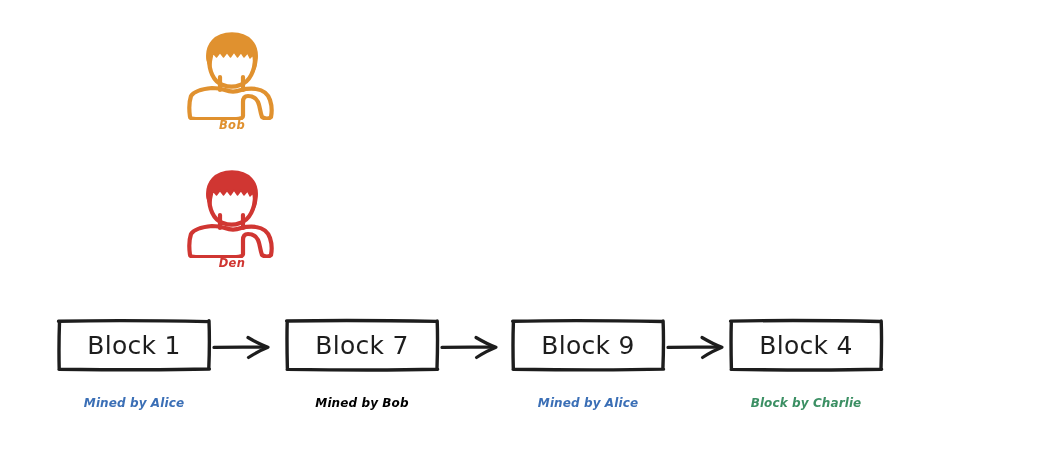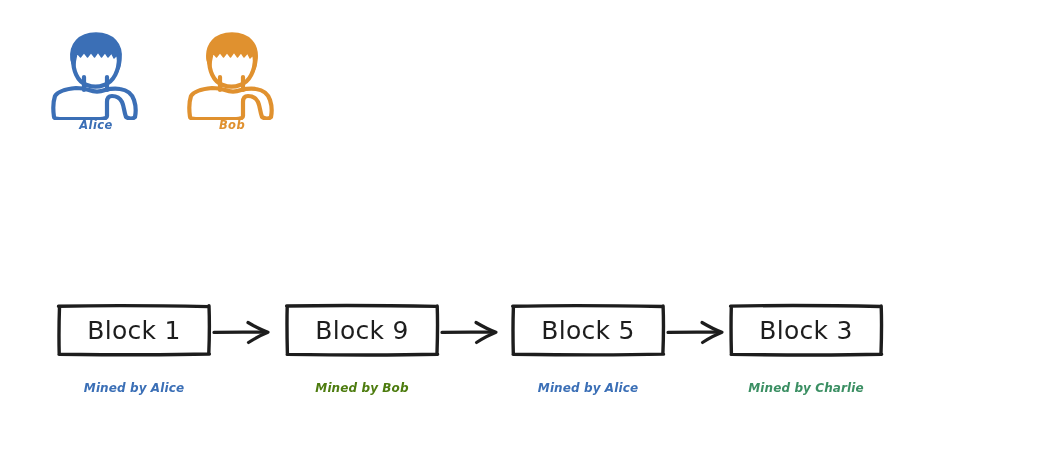--- a/index.html
+++ b/index.html
@@ -55,21 +55,21 @@
     letter-spacing: 0.4px;
     margin-top: -1px;
     line-height: 12px;
     font-style: italic;
   }
 
   
   .chain {
     position: absolute;
     left: 0px;
-    top: 293px;
+    top: 308px;
     width: 1046px;
     height: 140px;
   }
   .block-group {
     position: absolute;
     top: 0;
     width: 230px;
     height: 130px;
   }
   .block-box {
@@ -115,43 +115,20 @@
     height: 26px;
   }
 </style>
 </head>
 <body>
 
 <div id="canvas">
 
   <div class="avatar-grid">
 
-    <div class="avatar-cell r0 c0">
-      <svg class="avatar-figure" viewBox="0 0 104 88">
-        <g class="av" stroke="#3b6fb6">
-
-          <path d="M10 85 C9 78 9 70 11 64 C14 59 22 57 32 56 C38 56 42 57 45 58
-                   C50 60 56 60 61 58 C65 57 70 56 76 57 C83 58 88 62 90 68
-                   C92 74 92 80 91 85 C89 87 85 87 82 85 C80 80 80 74 78 70
-                   C76 66 72 64 68 64 C65 64 63 66 63 70 L63 84
-                   C63 86 60 87 56 87 L16 87 C12 87 10 86 10 85 Z" fill="none" stroke-width="4.2" stroke-linecap="round" stroke-linejoin="round"></path>
-
-          <path d="M40 45 L40 58 M63 45 L63 58" fill="none" stroke-width="4.2" stroke-linecap="round"></path>
-
-          <path d="M29 26 C29 14 37 6 52 6 C67 6 75 14 75 26 C75 38 70 50 60 53
-                   C55 55 48 55 43 53 C33 50 29 38 29 26 Z" fill="none" stroke-width="4.2" stroke-linecap="round" stroke-linejoin="round"></path>
-
-          <path d="M27 28 C25 12 35 1 52 1 C69 1 79 12 77 28 C76.5 32 76 35 75 37
-                   C74 32 73.5 27 73 23 L70 26 L67.5 21 L64 25 L61 20.5 L57.5 25
-                   L54 20 L50.5 25 L47 20.5 L43.5 25 L40 20.5 L36.5 25 L33 21
-                   C32 25 31 31 30.5 37 C29 34 28 31 27 28 Z" stroke-width="1.4" stroke-linejoin="round" fill="#3b6fb6"></path>
-        </g>
-      </svg>
-      <span class="avatar-label" style="color: rgb(59, 111, 182);">Alice</span>
-    </div>
 
     <div class="avatar-cell r0 c1">
       <svg class="avatar-figure" viewBox="0 0 104 88">
         <g class="av" stroke="#e0912f">
           <path d="M10 85 C9 78 9 70 11 64 C14 59 22 57 32 56 C38 56 42 57 45 58
                    C50 60 56 60 61 58 C65 57 70 56 76 57 C83 58 88 62 90 68
                    C92 74 92 80 91 85 C89 87 85 87 82 85 C80 80 80 74 78 70
                    C76 66 72 64 68 64 C65 64 63 66 63 70 L63 84
                    C63 86 60 87 56 87 L16 87 C12 87 10 86 10 85 Z" fill="none" stroke-width="4.2" stroke-linecap="round" stroke-linejoin="round"></path>
           <path d="M40 45 L40 58 M63 45 L63 58" fill="none" stroke-width="4.2" stroke-linecap="round"></path>
@@ -160,20 +137,39 @@
           <path d="M27 28 C25 12 35 1 52 1 C69 1 79 12 77 28 C76.5 32 76 35 75 37
                    C74 32 73.5 27 73 23 L70 26 L67.5 21 L64 25 L61 20.5 L57.5 25
                    L54 20 L50.5 25 L47 20.5 L43.5 25 L40 20.5 L36.5 25 L33 21
                    C32 25 31 31 30.5 37 C29 34 28 31 27 28 Z" stroke-width="1.4" stroke-linejoin="round" fill="#e0912f"></path>
         </g>
       </svg>
       <span class="avatar-label" style="color: rgb(224, 145, 47);">Bob</span>
     </div>
 
 
+    <div class="avatar-cell r1 c1">
+      <svg class="avatar-figure" viewBox="0 0 104 88">
+        <g class="av" stroke="#d03632">
+          <path d="M10 85 C9 78 9 70 11 64 C14 59 22 57 32 56 C38 56 42 57 45 58
+                   C50 60 56 60 61 58 C65 57 70 56 76 57 C83 58 88 62 90 68
+                   C92 74 92 80 91 85 C89 87 85 87 82 85 C80 80 80 74 78 70
+                   C76 66 72 64 68 64 C65 64 63 66 63 70 L63 84
+                   C63 86 60 87 56 87 L16 87 C12 87 10 86 10 85 Z" fill="none" stroke-width="4.2" stroke-linecap="round" stroke-linejoin="round"></path>
+          <path d="M40 45 L40 58 M63 45 L63 58" fill="none" stroke-width="4.2" stroke-linecap="round"></path>
+          <path d="M29 26 C29 14 37 6 52 6 C67 6 75 14 75 26 C75 38 70 50 60 53
+                   C55 55 48 55 43 53 C33 50 29 38 29 26 Z" fill="none" stroke-width="4.2" stroke-linecap="round" stroke-linejoin="round"></path>
+          <path d="M27 28 C25 12 35 1 52 1 C69 1 79 12 77 28 C76.5 32 76 35 75 37
+                   C74 32 73.5 27 73 23 L70 26 L67.5 21 L64 25 L61 20.5 L57.5 25
+                   L54 20 L50.5 25 L47 20.5 L43.5 25 L40 20.5 L36.5 25 L33 21
+                   C32 25 31 31 30.5 37 C29 34 28 31 27 28 Z" stroke-width="1.4" stroke-linejoin="round" fill="#d03632"></path>
+        </g>
+      </svg>
+      <span class="avatar-label" style="color: rgb(208, 54, 50);">Den</span>
+    </div>
 
   </div>
 
   <div class="chain">
 
     <div class="block-group" style="left:56px;">
       <svg class="block-box" viewBox="0 0 156 54">
         <path d="M3.5 4 C3 18 2.8 34 3.2 50.5 M2.5 3.2 C44 2.4 104 2.6 152.5 3.6
                  M153 2.8 C153.6 19 153.4 36 152.8 50.2 M153.4 51 C110 52.2 48 51.8 3 51.2" fill="none" stroke="#1d1d1d" stroke-width="3.4" stroke-linecap="round" stroke-linejoin="round"></path>
       </svg>
@@ -183,44 +179,44 @@
         <path d="M2 13.4 C14 13.1 34 13 52 13.2" fill="none" stroke="#1d1d1d" stroke-width="3.2" stroke-linecap="round"></path>
         <path d="M36 3.5 C42 7 49 11 56 13.3 C49 16 42 20 36.5 23.5" fill="none" stroke="#1d1d1d" stroke-width="3.2" stroke-linecap="round" stroke-linejoin="round"></path>
       </svg>
     </div>
 
     <div class="block-group" style="left:284px;">
       <svg class="block-box" viewBox="0 0 156 54">
         <path d="M3.2 3.6 C2.8 19 3 35 3.4 50.8 M2.6 3 C46 2.2 106 2.5 152.8 3.4
                  M153.2 3 C153.8 18.5 153.5 35.5 153 50.5 M153.6 51.2 C108 52.4 50 52 3.2 51.4" fill="none" stroke="#1d1d1d" stroke-width="3.4" stroke-linecap="round" stroke-linejoin="round"></path>
       </svg>
-      <div class="block-label">Block 9</div>
-      <div class="block-caption" style="color: #4d7c0f;">Mined by Bob</div>
+      <div class="block-label">Block 7</div>
+      <div class="block-caption" style="color: #000000;">Mined by Bob</div>
       <svg class="arrow-wrap" style="left:156px;" viewBox="0 0 66 26">
         <path d="M2 13.4 C14 13.1 34 13 52 13.2" fill="none" stroke="#1d1d1d" stroke-width="3.2" stroke-linecap="round"></path>
         <path d="M36 3.5 C42 7 49 11 56 13.3 C49 16 42 20 36.5 23.5" fill="none" stroke="#1d1d1d" stroke-width="3.2" stroke-linecap="round" stroke-linejoin="round"></path>
       </svg>
     </div>
 
     <div class="block-group" style="left:510px;">
       <svg class="block-box" viewBox="0 0 156 54">
         <path d="M3.4 4 C2.9 18.5 2.9 35 3.3 50.4 M2.7 3.3 C45 2.3 105 2.6 152.6 3.5
                  M153.1 3 C153.7 19 153.5 36 152.9 50.4 M153.5 51.1 C109 52.3 49 51.9 3.1 51.3" fill="none" stroke="#1d1d1d" stroke-width="3.4" stroke-linecap="round" stroke-linejoin="round"></path>
       </svg>
-      <div class="block-label">Block 5</div>
+      <div class="block-label">Block 9</div>
       <div class="block-caption" style="color: rgb(59, 111, 182);">Mined by Alice</div>
       <svg class="arrow-wrap" style="left:156px;" viewBox="0 0 66 26">
         <path d="M2 13.4 C14 13.1 34 13 52 13.2" fill="none" stroke="#1d1d1d" stroke-width="3.2" stroke-linecap="round"></path>
         <path d="M36 3.5 C42 7 49 11 56 13.3 C49 16 42 20 36.5 23.5" fill="none" stroke="#1d1d1d" stroke-width="3.2" stroke-linecap="round" stroke-linejoin="round"></path>
       </svg>
     </div>
 
     <div class="block-group" style="left:728px;">
       <svg class="block-box" viewBox="0 0 156 54">
         <path d="M3.3 3.7 C2.9 19 3 35 3.4 50.6 M2.6 3.1 C46 2.3 105 2.5 152.7 3.5
                  M153.2 3 C153.8 18.8 153.5 35.8 153 50.6 M153.6 51.2 C108 52.4 50 52 3.2 51.4" fill="none" stroke="#1d1d1d" stroke-width="3.4" stroke-linecap="round" stroke-linejoin="round"></path>
       </svg>
-      <div class="block-label">Block 3</div>
-      <div class="block-caption" style="color: rgb(59, 143, 99);">Mined by Charlie</div>
+      <div class="block-label">Block 4</div>
+      <div class="block-caption" style="color: rgb(59, 143, 99);">Block by Charlie</div>
     </div>
 
   </div>
 </div>
 
 </body></html>

